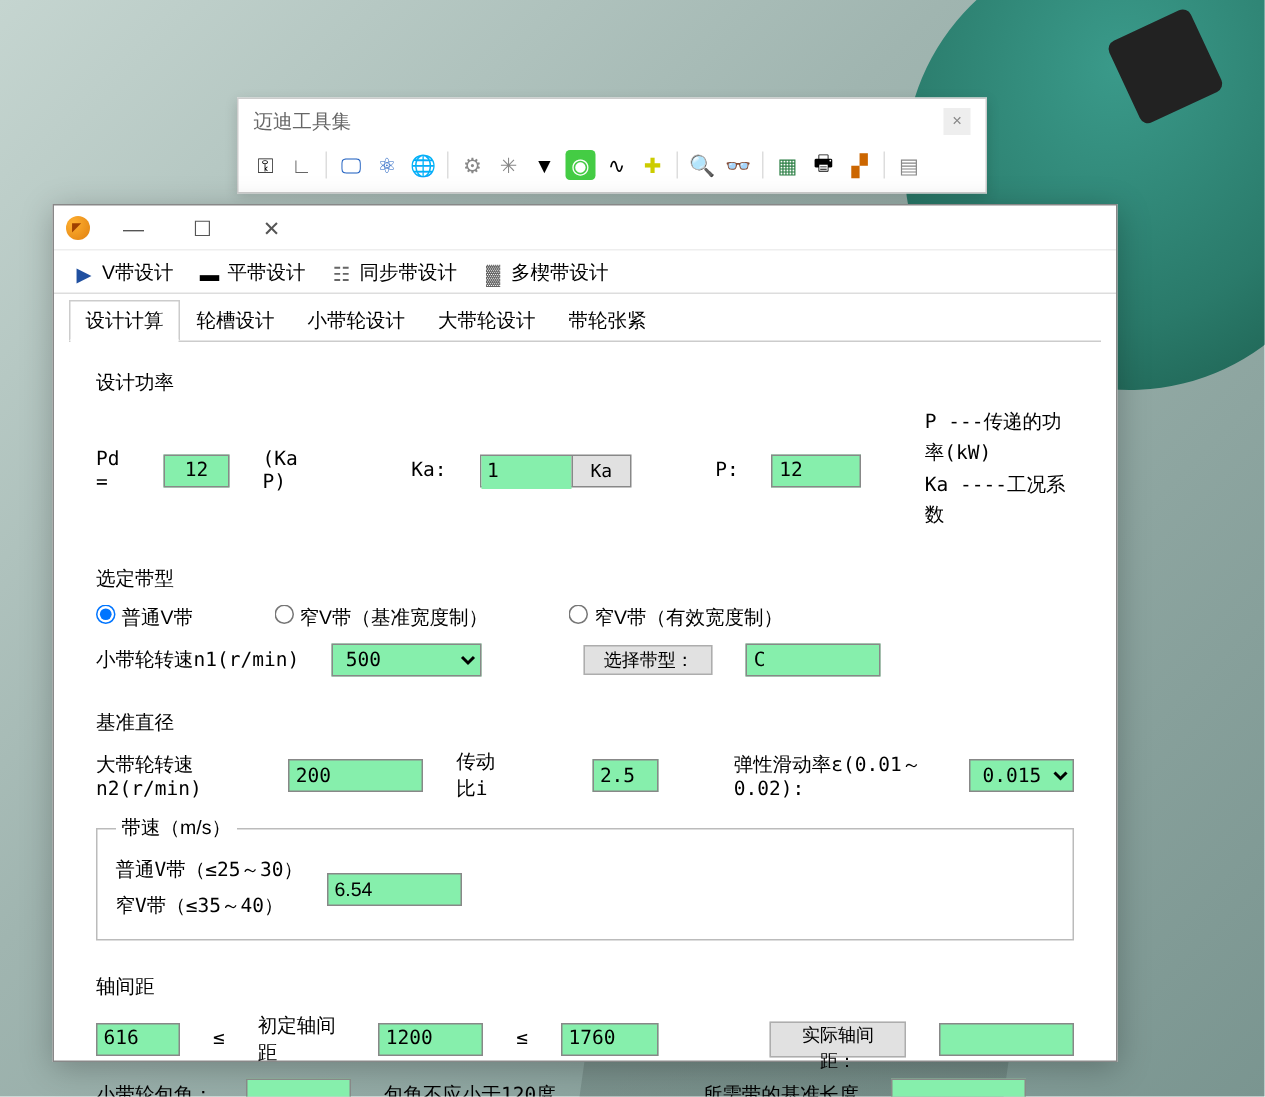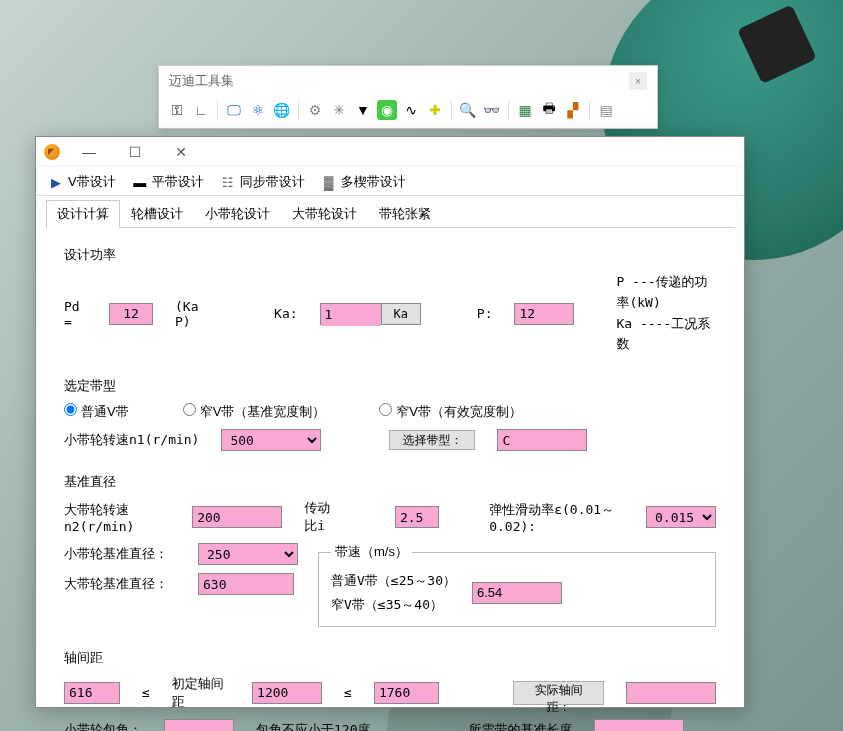--- a/index.html
+++ b/index.html
@@ -96,21 +96,21 @@
 
 .group {
   position: relative; padding: 8px 12px 12px; margin-bottom: 10px;
 }
 .group-title { font-size: 13px; margin-bottom: 8px; }
 .row { display: flex; align-items: center; gap: 22px; margin-bottom: 8px; font-size: 13px; }
 .row:last-child { margin-bottom: 0; }
 
 input[type=text], select {
   height: 22px; padding: 0 4px; font-size: 13px;
-  border: 1px solid #888; background: #f9a8d4; font-family: inherit;
+  border: 1px solid #888; background: #86efac; font-family: inherit;
 }
 
 .btn {
   height: 24px; padding: 0 12px; background: #e1e1e1; border: 1px solid #adadad;
   cursor: pointer; font-size: 12px; font-family: inherit;
 }
 
 .underline-input {
   border: none; border-bottom: 1px solid #333; background: transparent;
   text-align: center; width: 44px; height: 20px; font-family: "Consolas", monospace;
@@ -257,32 +257,20 @@
         <input type="text" style="width: 90px;" value="200">
         <span>传动比i</span>
         <input type="text" style="width: 44px; margin-left: 32px;" value="2.5">
         <span style="width:8px"></span>
         <span>弹性滑动率ε(0.01～0.02):</span>
         <select style="width:76px">
           <option>0.015</option>
         </select>
       </div>
       <div style="display:flex;gap:20px;align-items:flex-start">
-        <div>
-          <div class="row mono">
-            <span style="width:112px">小带轮基准直径：</span>
-            <select style="width:100px">
-              <option>250</option>
-            </select>
-          </div>
-          <div class="row mono">
-            <span style="width:112px">大带轮基准直径：</span>
-            <input type="text" style="width: 96px;" value="630">
-          </div>
-        </div>
         <fieldset class="fs" style="flex:1">
           <legend>带速（m/s）</legend>
           <div style="display:flex;align-items:center;gap:16px">
             <div class="mono" style="line-height:1.8">
               <div>普通V带（≤25～30）</div>
               <div>窄V带（≤35～40）</div>
             </div>
             <input type="text" style="width: 90px;" value="6.54">
           </div>
         </fieldset>

